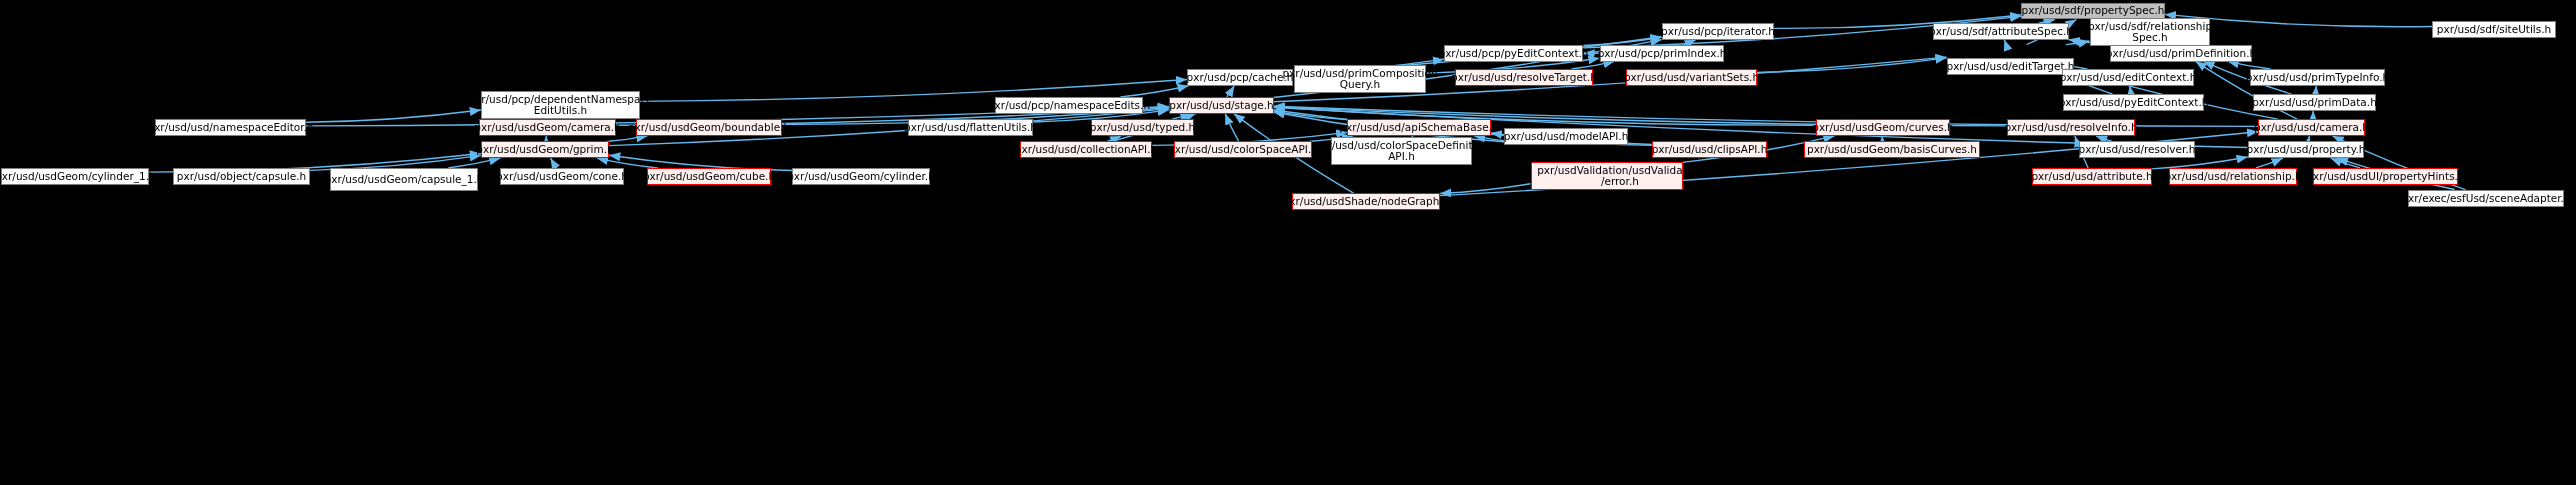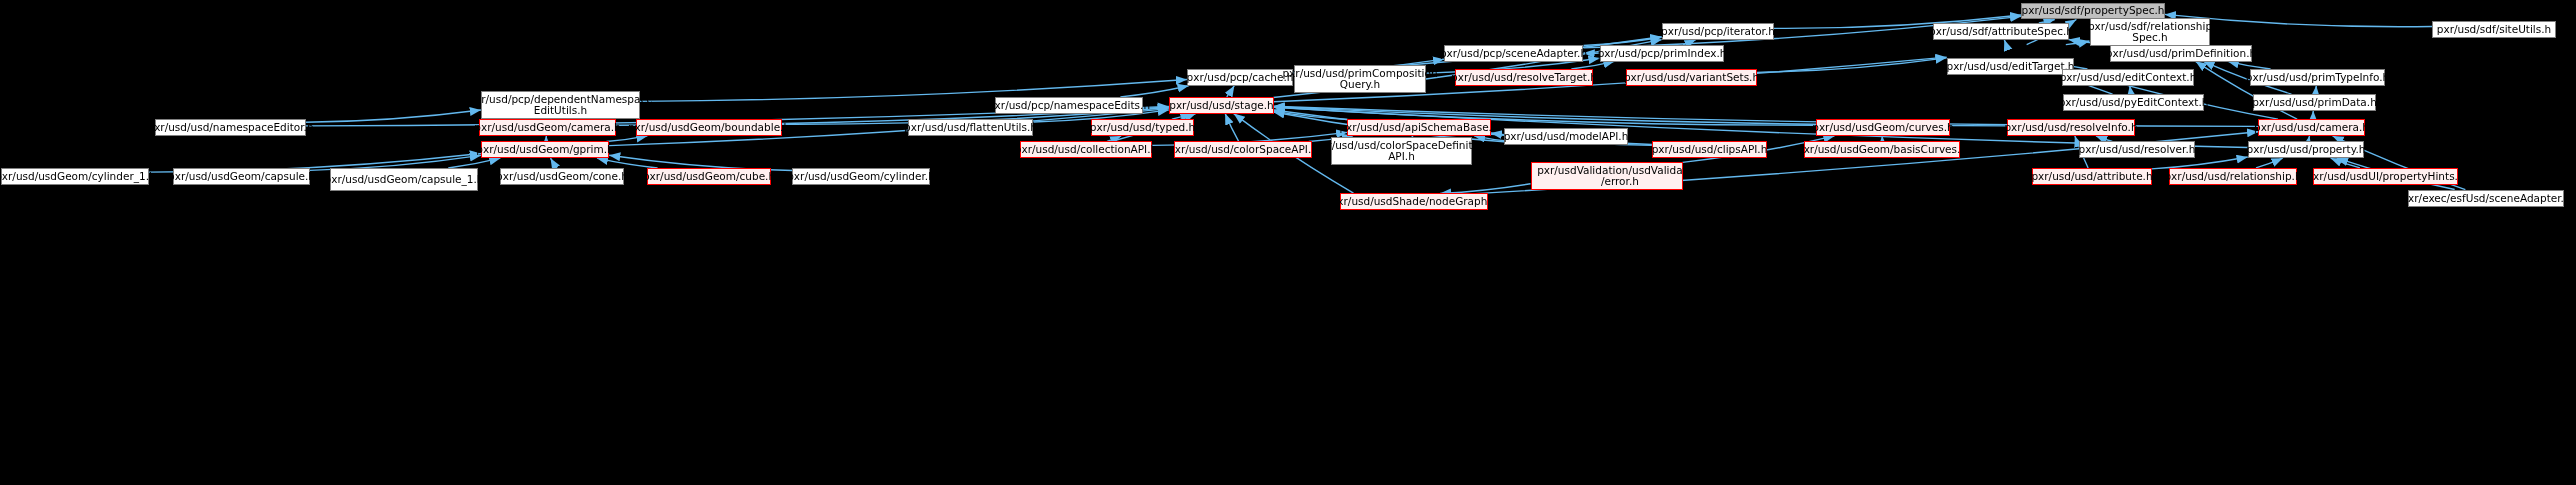--- a/index.html
+++ b/index.html
@@ -106,21 +106,21 @@
       <path d="M3537.29702970297,272 Q3439.69,239.21782178217822 3346.70297029703,195" stroke="#63b8ee" stroke-width="2" fill="none" marker-end="url(#ar)"></path>
       <path d="M2066,280.71997052321296 Q2654.012391347842,247.82787388309447 3240,189.0147383935151" stroke="#63b8ee" stroke-width="2" fill="none" marker-end="url(#ar)"></path>
       <path d="M2196,263.6898550724638 Q2131.418260869565,274.5608695652174 2066,277.63188405797104" stroke="#63b8ee" stroke-width="2" fill="none" marker-end="url(#ar)"></path>
     </svg>
 <div class="node n-root" style="left: 2021px; top: 2.8px; width: 144px; height: 16.7px;">pxr/usd/sdf/propertySpec.h</div>
     <div class="node n-plain" style="left: 2432px; top: 21px; width: 124px; height: 16.7px;">pxr/usd/sdf/siteUtils.h</div>
     <div class="node n-plain" style="left: 1662px; top: 23px; width: 112px; height: 16.7px;">pxr/usd/pcp/iterator.h</div>
     <div class="node n-plain" style="left: 1933px; top: 23px; width: 136px; height: 16.7px;">pxr/usd/sdf/attributeSpec.h</div>
     <div class="node n-grey2" style="left: 2090px; top: 18px; width: 120px; height: 28px;">pxr/usd/sdf/relationship
 Spec.h</div>
-    <div class="node n-plain" style="left: 1444px; top: 45px; width: 139px; height: 16.7px;">pxr/usd/pcp/sceneAdapter.h</div>
+    <div class="node n-plain" style="left: 1444px; top: 45px; width: 139px; height: 16.7px;">pxr/usd/pcp/pyEditContext.h</div>
     <div class="node n-plain" style="left: 1600px; top: 45px; width: 124px; height: 16.7px;">pxr/usd/pcp/primIndex.h</div>
     <div class="node n-plain" style="left: 1947px; top: 45px; width: 127px; height: 16.7px; margin-top: 13px;">pxr/usd/usd/editTarget.h</div>
     <div class="node n-plain" style="left: 2110px; top: 45px; width: 142px; height: 16.7px;">pxr/usd/usd/primDefinition.h</div>
     <div class="node n-plain" style="left: 1187px; top: 69px; width: 106px; height: 16.7px;">pxr/usd/pcp/cache.h</div>
     <div class="node n-plain" style="left: 1294px; top: 65px; width: 132px; height: 28px;">pxr/usd/usd/primComposition
 Query.h</div>
     <div class="node n-red" style="left: 1455px; top: 69px; width: 138px; height: 16.7px;">pxr/usd/usd/resolveTarget.h</div>
     <div class="node n-red" style="left: 1626px; top: 69px; width: 131px; height: 16.7px;">pxr/usd/usd/variantSets.h</div>
     <div class="node n-plain" style="left: 2062px; top: 69px; width: 132px; height: 16.7px;">pxr/usd/usd/editContext.h</div>
     <div class="node n-plain" style="left: 2250px; top: 69px; width: 135px; height: 16.7px;">pxr/usd/usd/primTypeInfo.h</div>
@@ -139,30 +139,30 @@
     <div class="node n-red" style="left: 1816px; top: 119px; width: 134px; height: 16.7px;">pxr/usd/usdGeom/curves.h</div>
     <div class="node n-red" style="left: 2007px; top: 119px; width: 128px; height: 16.7px;">pxr/usd/usd/resolveInfo.h</div>
     <div class="node n-red" style="left: 2258px; top: 119px; width: 107px; height: 16.7px;">pxr/usd/usd/camera.h</div>
     <div class="node n-red2" style="left: 481px; top: 141px; width: 128px; height: 16.7px;">pxr/usd/usdGeom/gprim.h</div>
     <div class="node n-red2" style="left: 1020px; top: 141px; width: 132px; height: 16.7px;">pxr/usd/usd/collectionAPI.h</div>
     <div class="node n-red2" style="left: 1174px; top: 141px; width: 138px; height: 16.7px;">pxr/usd/usd/colorSpaceAPI.h</div>
     <div class="node n-grey2" style="left: 1331px; top: 137px; width: 141px; height: 28px;">pxr/usd/usd/colorSpaceDefinition
 API.h</div>
     <div class="node n-grey2" style="left: 1504px; top: 128px; width: 124px; height: 16.7px;">pxr/usd/usd/modelAPI.h</div>
     <div class="node n-red2" style="left: 1652px; top: 141px; width: 115px; height: 16.7px;">pxr/usd/usd/clipsAPI.h</div>
-    <div class="node n-red2" style="left: 1804px; top: 141px; width: 156px; height: 16.7px;">pxr/usd/usdGeom/basisCurves.h</div>
+    <div class="node n-red2" style="left: 1804px; top: 141px; width: 176px; height: 16.7px;">pxr/usd/usdGeom/basisCurves.h</div>
     <div class="node n-grey2" style="left: 2079px; top: 141px; width: 116px; height: 16.7px;">pxr/usd/usd/resolver.h</div>
     <div class="node n-grey2" style="left: 2248px; top: 141px; width: 116px; height: 16.7px;">pxr/usd/usd/property.h</div>
     <div class="node n-red2" style="left: 1531px; top: 162px; width: 152px; height: 28px; padding-left: 30px;">pxr/usdValidation/usdValidation
 /error.h</div>
     <div class="node n-plain" style="left: 1.4px; top: 168px; width: 148px; height: 16.7px;">pxr/usd/usdGeom/cylinder_1.h</div>
-    <div class="node n-plain" style="left: 173px; top: 168px; width: 137px; height: 16.7px;">pxr/usd/usdGeom/capsule.h</div>
+    <div class="node n-plain" style="left: 173px; top: 168px; width: 137px; height: 16.7px;">pxr/usd/object/capsule.h</div>
     <div class="node n-plain" style="left: 330px; top: 168px; width: 148px; height: 23px;">pxr/usd/usdGeom/capsule_1.h</div>
     <div class="node n-plain" style="left: 500px; top: 168px; width: 124px; height: 16.7px;">pxr/usd/usdGeom/cone.h</div>
     <div class="node n-red" style="left: 647px; top: 168px; width: 124px; height: 16.7px;">pxr/usd/usdGeom/cube.h</div>
     <div class="node n-plain" style="left: 792px; top: 168px; width: 138px; height: 16.7px;">pxr/usd/usdGeom/cylinder.h</div>
     <div class="node n-red2" style="left: 2032px; top: 168px; width: 120px; height: 16.7px;">pxr/usd/usd/attribute.h</div>
     <div class="node n-red2" style="left: 2169px; top: 168px; width: 128px; height: 16.7px;">pxr/usd/usd/relationship.h</div>
     <div class="node n-red2" style="left: 2313px; top: 168px; width: 145px; height: 16.7px;">pxr/usd/usdUI/propertyHints.h</div>
-    <div class="node n-red2" style="left: 1292px; top: 193px; width: 148px; height: 16.7px; margin-left: 48px;">pxr/usd/usdShade/nodeGraph.h</div>
+    <div class="node n-red2" style="left: 1292px; top: 193px; width: 148px; height: 16.7px;">pxr/usd/usdShade/nodeGraph.h</div>
     <div class="node n-grey2" style="left: 2408px; top: 190px; width: 156px; height: 16.7px;">pxr/exec/esfUsd/sceneAdapter.h</div>
   </div>
 
 
 </body></html>

